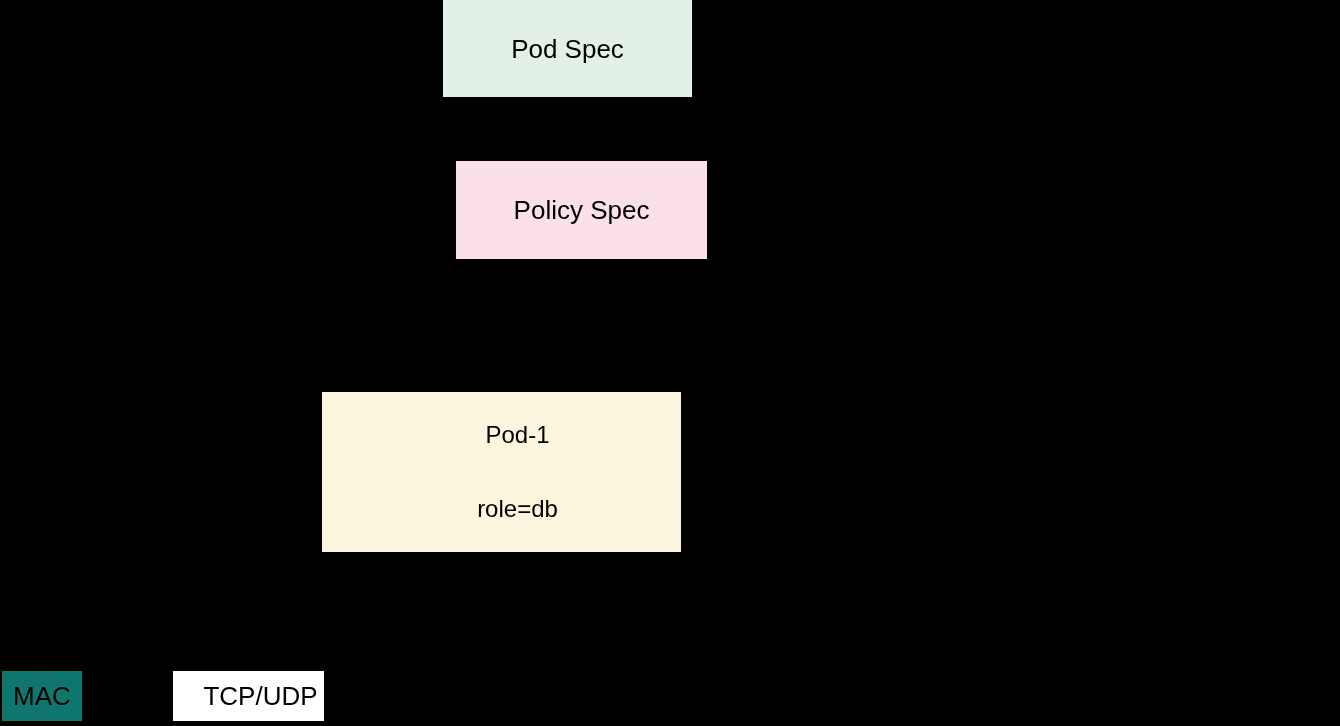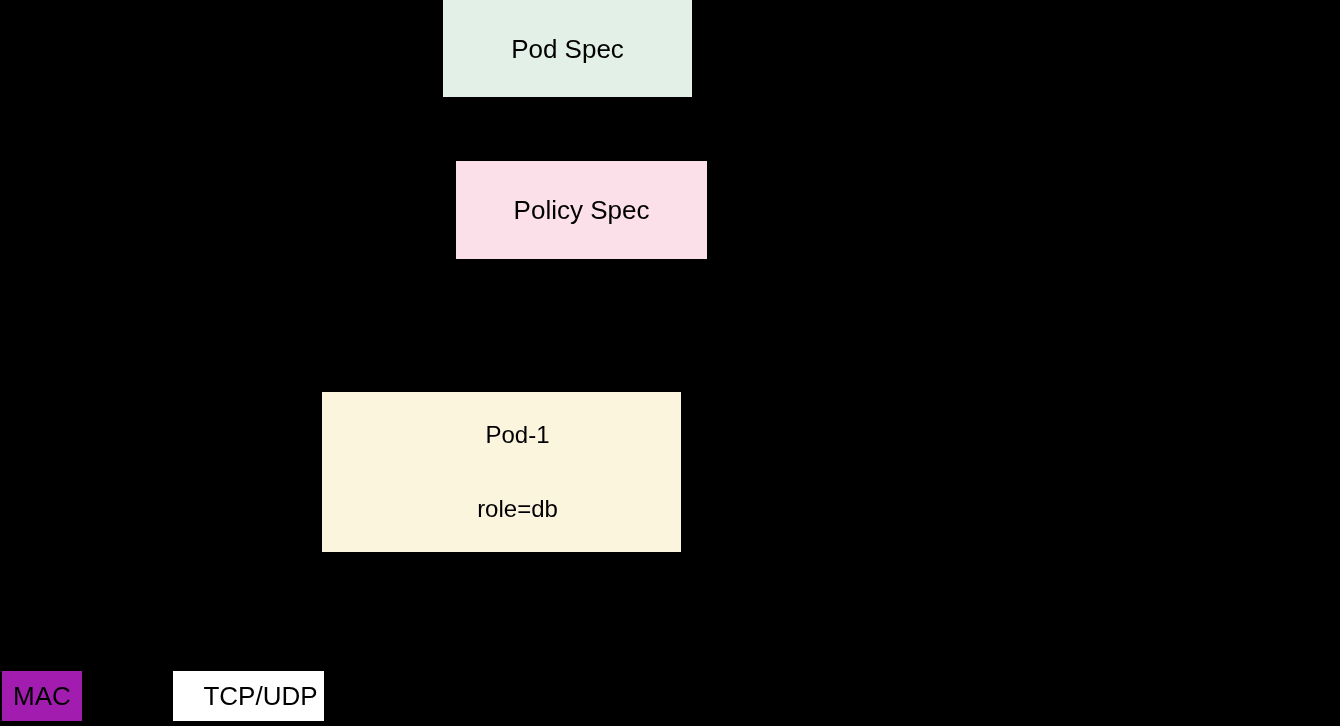--- a/index.html
+++ b/index.html
@@ -74,21 +74,21 @@
 
   <div class="node node-policy-spec" style="background-color: rgb(251, 223, 233);">
     <span>Policy Spec</span>
   </div>
 
   <div class="node node-pod1" style="background-color: rgb(251, 245, 222);">
     <span>Pod-1</span>
     <span>role=db</span>
   </div>
 
-  <div class="packet-field field-mac" style="background-color: #a21caf;">
+  <div class="packet-field field-mac" style="background-color: #0f766e;">
     <span>MAC</span>
   </div>
 
 
   <div class="packet-field field-tcpudp" style="background-color: rgb(255, 255, 255); padding-left: 24px;">
     <span>TCP/UDP</span>
   </div>
 
 
 </div>

